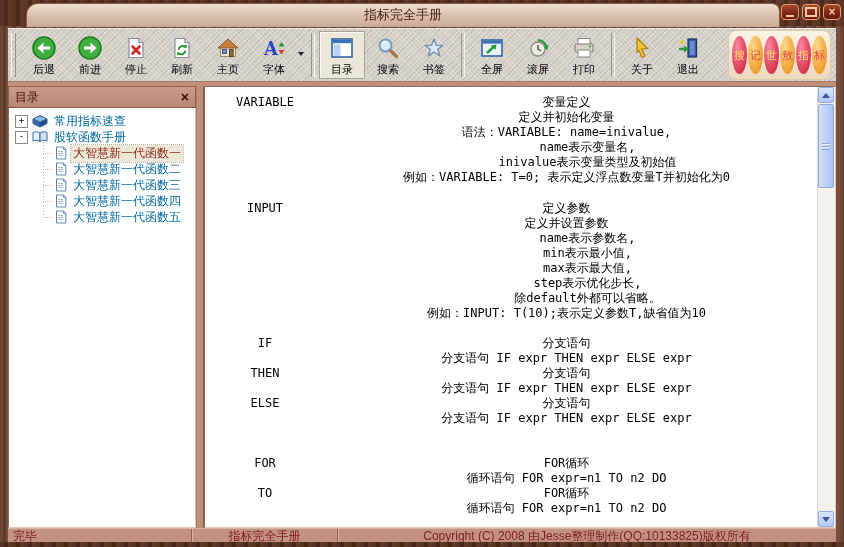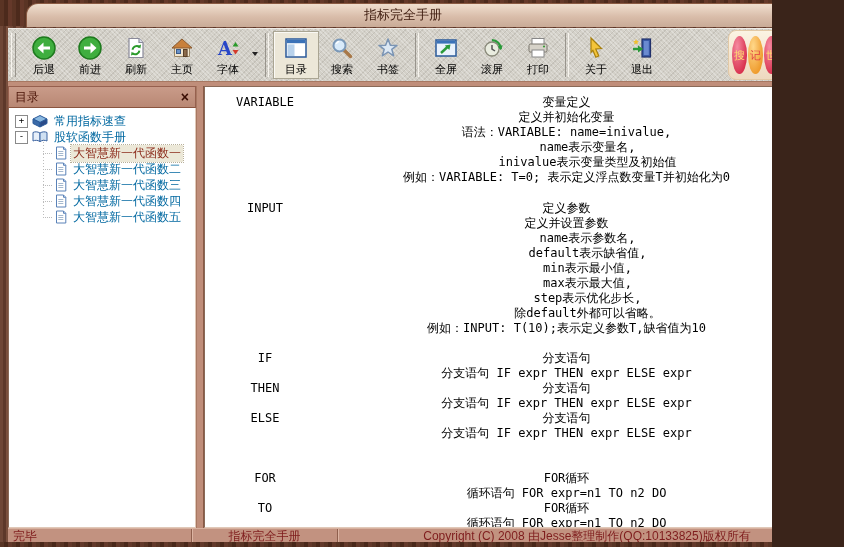--- a/index.html
+++ b/index.html
@@ -1,16 +1,16 @@
 <!DOCTYPE html>
 <html><head>
 <meta charset="utf-8">
 <style>
   html,body{margin:0;padding:0;background:#3a241a;}
-  .window{position:relative;width:772px;height:547px;overflow:hidden;
+  .window{position:relative;width:844px;height:547px;overflow:hidden;
     font-family:"Liberation Sans",sans-serif;
     background:repeating-linear-gradient(90deg,#6e4636 0 3px,#5d382a 3px 6px,#7a4f3d 6px 10px);}
   
   .titlebar{position:absolute;left:0;top:0;width:844px;height:26px;
     background:repeating-linear-gradient(90deg,#5a3424 0 4px,#4c2a1c 4px 8px,#65392a 8px 12px);}
   .title-plate{position:absolute;left:26px;top:3px;width:752px;height:23px;
     border:1px solid #8a5a42;border-bottom:none;border-radius:12px 8px 0 0;
     background:linear-gradient(180deg,#f0dfcf,#d9bdaa 55%,#c9ab97);
     text-align:center;line-height:22px;font-size:13px;color:#3f1d10;}
   .win-controls{position:absolute;right:3px;top:4px;display:flex;gap:3px;}
@@ -142,20 +142,30 @@
               <path d="M13.5 7.5 L19.5 13 L13.5 18.5 Z" fill="#fff"></path>
             </svg>
           </span>
           <span class="lbl">前进</span>
         </button>
         <button class="tb-btn">
           <span class="ico">
             <svg width="24" height="24" viewBox="0 0 24 24">
               <path d="M5 2.5 H15 L19 6.5 V21.5 H5 Z" fill="#fff" stroke="#8a8a9a" stroke-width="1.2"></path>
                 <path d="M15 2.5 V6.5 H19" fill="#dde1ec" stroke="#8a8a9a" stroke-width="1.2"></path>
+              <path d="M8.5 10.5 L15.5 17.5 M15.5 10.5 L8.5 17.5" stroke="#d42222" stroke-width="2.6" stroke-linecap="round"></path>
+            </svg>
+          </span>
+          <span class="lbl">停止</span>
+        </button>
+        <button class="tb-btn">
+          <span class="ico">
+            <svg width="24" height="24" viewBox="0 0 24 24">
+              <path d="M5 2.5 H15 L19 6.5 V21.5 H5 Z" fill="#fff" stroke="#8a8a9a" stroke-width="1.2"></path>
+                <path d="M15 2.5 V6.5 H19" fill="#dde1ec" stroke="#8a8a9a" stroke-width="1.2"></path>
               <path d="M8.6 13.8 a4 4 0 0 1 6.8-2.6" fill="none" stroke="#2a9a2a" stroke-width="2"></path>
       <path d="M17 8.6 l-.6 3.8 -3.1-2.1 Z" fill="#2a9a2a"></path>
       <path d="M15.4 14.6 a4 4 0 0 1 -6.8 2.5" fill="none" stroke="#2a9a2a" stroke-width="2"></path>
       <path d="M7 19.6 l.6-3.8 3.1 2.1 Z" fill="#2a9a2a"></path>
             </svg>
           </span>
           <span class="lbl">刷新</span>
         </button>
         <button class="tb-btn">
           <span class="ico">
@@ -370,21 +380,20 @@
               <div class="line ind">inivalue表示变量类型及初始值</div>
               <div class="line">例如：VARIABLE: T=0; 表示定义浮点数变量T并初始化为0</div>
             </div>
           </div>
           <div class="block gap-s">
             <div class="kw">INPUT</div>
             <div class="desc">
               <div class="line">定义参数</div>
               <div class="line">定义并设置参数</div>
               <div class="line ind">name表示参数名,</div>
-              <div class="line ind">default表示缺省值,</div>
               <div class="line ind">min表示最小值,</div>
               <div class="line ind">max表示最大值,</div>
               <div class="line ind">step表示优化步长,</div>
               <div class="line ind">除default外都可以省略。</div>
               <div class="line">例如：INPUT: T(10);表示定义参数T,缺省值为10</div>
             </div>
           </div>
           <div class="block gap-m">
             <div class="kw">IF</div>
             <div class="desc">

